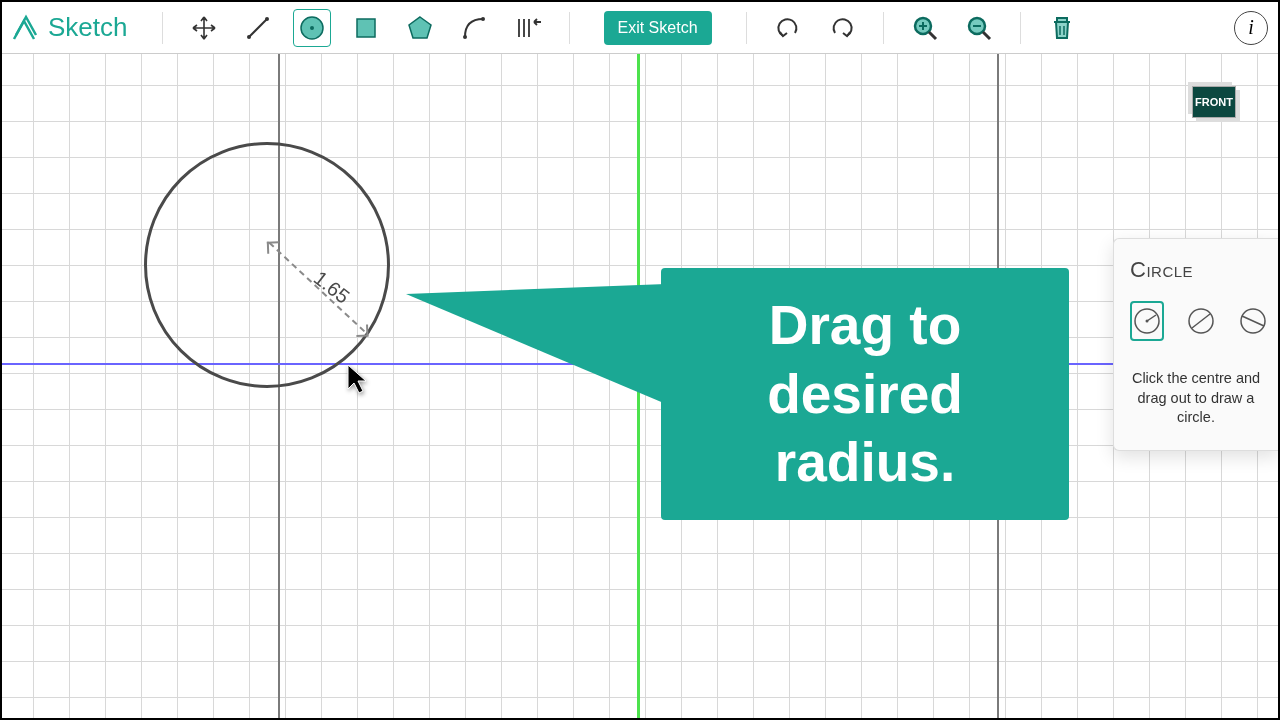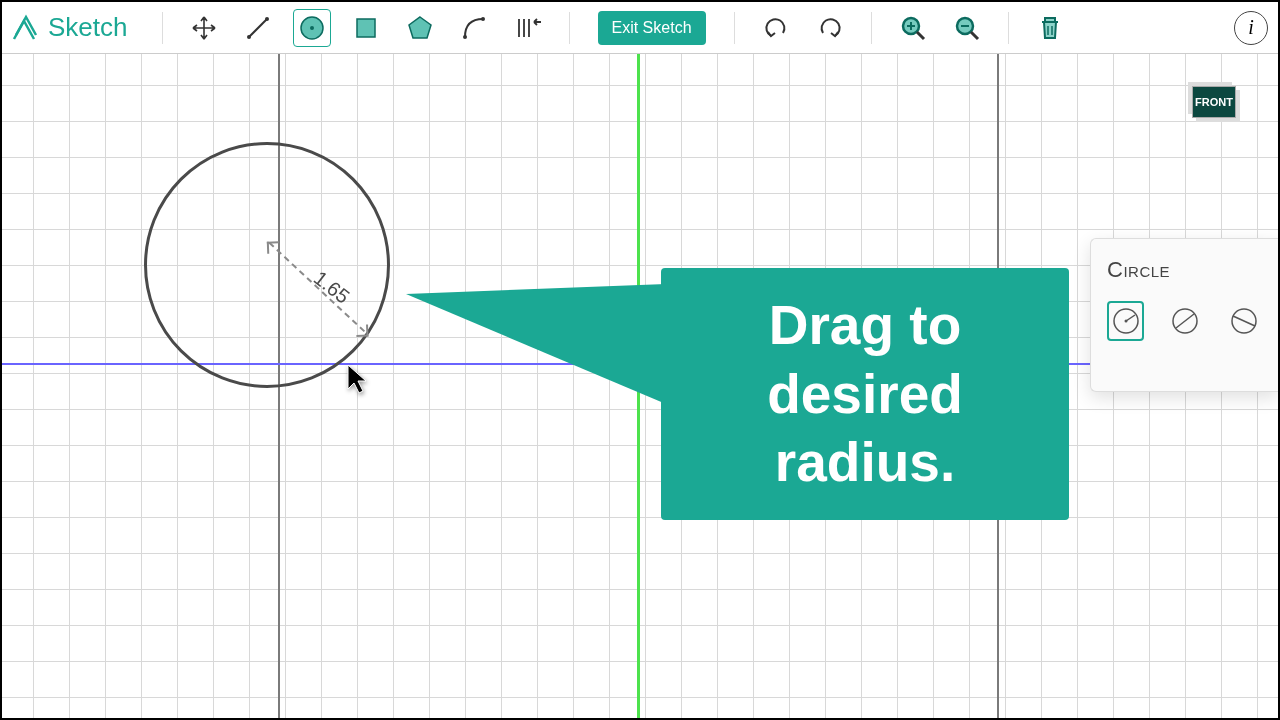--- a/index.html
+++ b/index.html
@@ -55,21 +55,21 @@
     border: 1px solid #1ba894;
   }
   .shape-fill { fill: #1ba894; fill-opacity: 0.7; stroke: #0c6b5f; stroke-width: 1.5; }
   .exit-btn {
     background: #1ba894;
     color: #fff;
     font-size: 16px;
     border-radius: 4px;
     padding: 8px 14px;
     cursor: pointer;
-    margin: 0 6px;
+    margin: 0 12px;
   }
   .info-btn {
     margin-left: auto;
     width: 34px;
     height: 34px;
     border: 1.5px solid #444;
     border-radius: 50%;
     display: flex;
     align-items: center;
     justify-content: center;
@@ -191,21 +191,21 @@
     border-top: 10px solid transparent;
     border-bottom: 110px solid transparent;
     border-right: 260px solid #1ba894;
     z-index: 14;
   }
   
   .panel {
     position: absolute;
     right: 0;
     top: 184px;
-    width: 188px;
+    width: 165px;
     background: #fafafa;
     border: 1px solid #ddd;
     border-right: none;
     border-radius: 6px 0 0 6px;
     box-shadow: 0 6px 18px rgba(0,0,0,0.12);
     padding: 18px 16px 22px 16px;
     z-index: 30;
   }
   .panel-title {
     font-size: 22px;
@@ -378,14 +378,15 @@
           <line x1="6" y1="22" x2="24" y2="8" stroke="#555" stroke-width="1.5"></line>
         </svg>
       </div>
       <div class="opt">
         <svg width="30" height="30" viewBox="0 0 30 30">
           <circle cx="15" cy="15" r="12" stroke="#555" stroke-width="1.5" fill="none"></circle>
           <line x1="4" y1="10" x2="26" y2="20" stroke="#555" stroke-width="1.5"></line>
         </svg>
       </div>
     </div>
+    <div class="panel-help">Click the centre and drag out to draw a circle.</div>
   </div>
 </div>
 
 </body></html>

